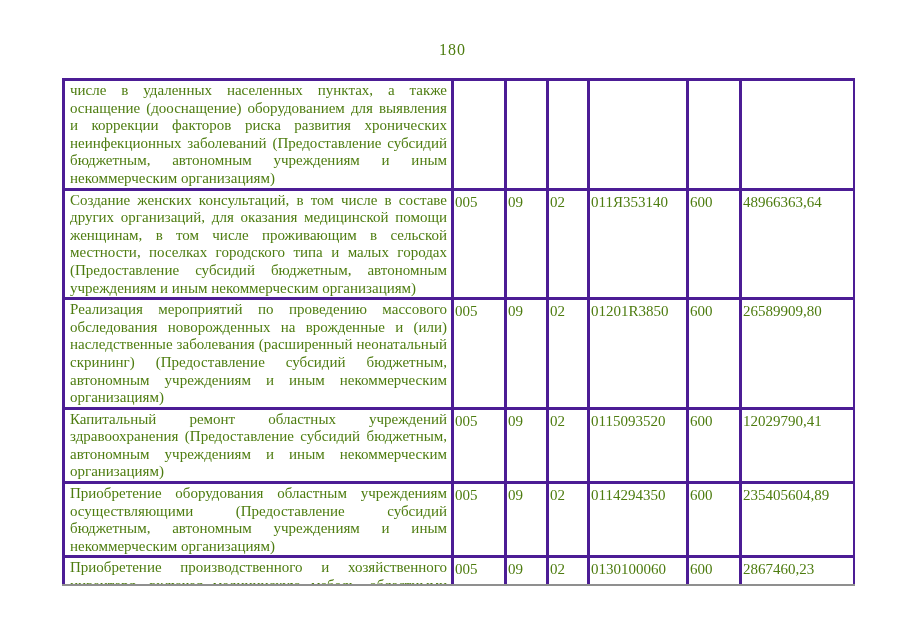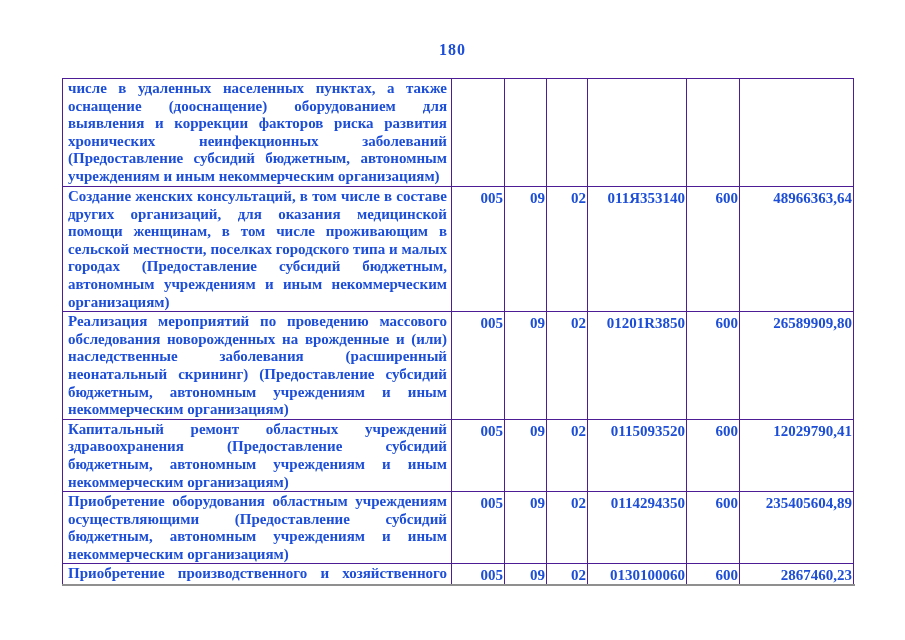--- a/index.html
+++ b/index.html
@@ -6,23 +6,22 @@
     margin: 0;
     padding: 0;
     background: #ffffff;
   }
   .page {
     position: relative;
     width: 905px;
     height: 640px;
     background: #ffffff;
     font-family: "Liberation Serif", "DejaVu Serif", serif;
-    color: #1d4ed8;
+    color: #4d7c0f;
     overflow: hidden;
-    font-weight: bold;
   }
   .page-number {
     position: absolute;
     top: 41px;
     left: 0;
     width: 100%;
     text-align: center;
     font-size: 16px;
     letter-spacing: 1px;
   }
@@ -35,33 +34,33 @@
     overflow: hidden;
   }
   table.budget {
     border-collapse: collapse;
     table-layout: fixed;
     width: 791px;
     font-size: 15px;
     line-height: 17.6px;
   }
   table.budget td {
-    border: 1px solid #4c1d95;
+    border: 3px solid #4c1d95;
     vertical-align: top;
     overflow: hidden;
   }
   td.desc {
     text-align: justify;
     padding: 1px 4px 0 5px;
   }
   td.desc.cut {
     text-align-last: justify;
   }
   td.val {
-    text-align: right;
+    text-align: left;
     padding: 3px 1px 0 1px;
   }
   tr.r1 { height: 108px; }
   tr.r2 { height: 105px; padding-left: 40px; }
   tr.r3 { height: 103px; }
   tr.r4 { height: 69px; margin-top: 12px; }
   tr.r5 { height: 68px; }
   tr.r6 { height: 90px; }
   .cut-line {
     position: absolute;

